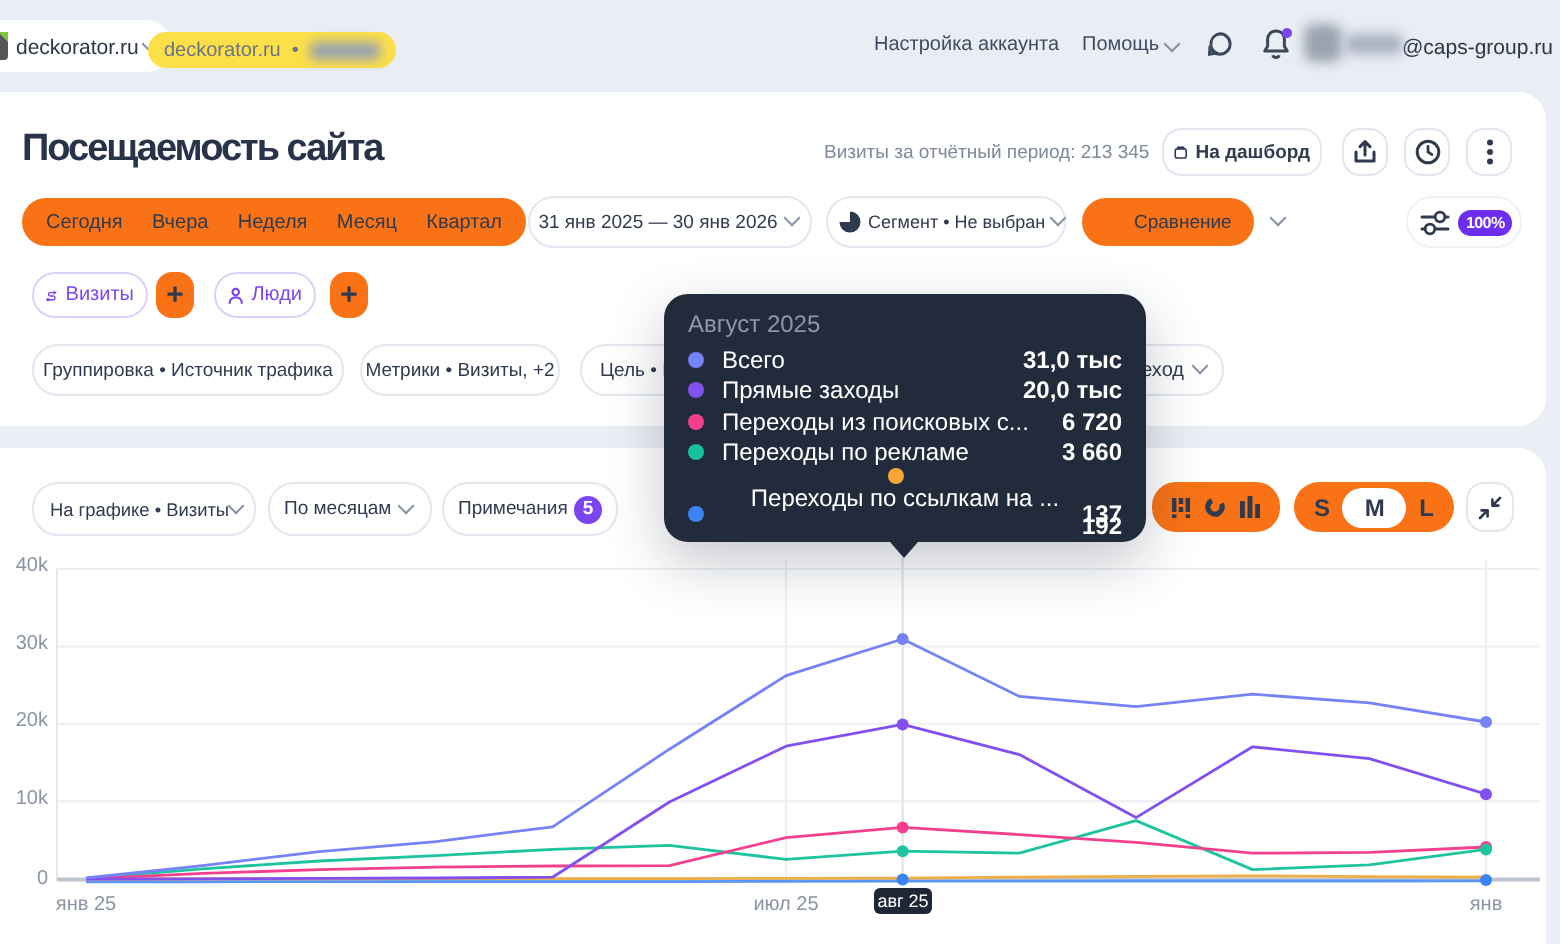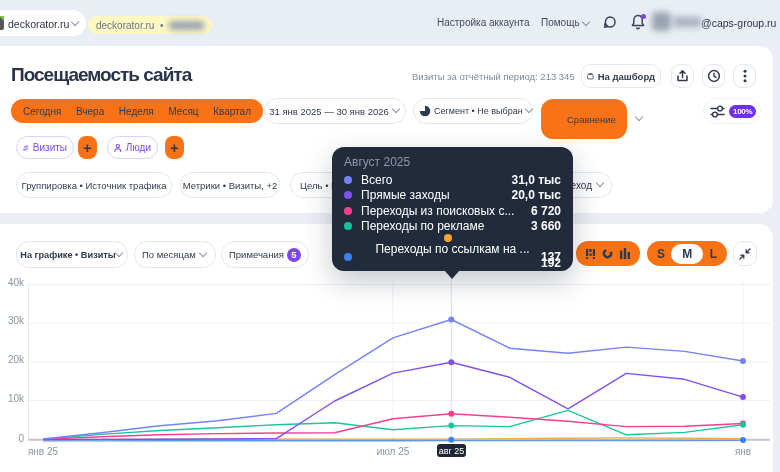--- a/index.html
+++ b/index.html
@@ -21,21 +21,21 @@
 <div class="abs" style="left:0;top:15px;width:5px;height:16px;overflow:hidden;">
   <svg width="16" height="16" viewBox="0 0 16 16" style="margin-left:-11px;">
       <rect x="1" y="1" width="14" height="14" rx="2" fill="#55565a"></rect>
       <path d="M10 1 L15 1 L15 6 Z" fill="#7ec544"></path>
     </svg>
 </div>
 <div class="abs" style="left:8px;top:18px;font-size:10.5px;color:#2c3648;">deckorator.ru</div>
 <div class="abs" style="left:71.5px;top:20px;">
     <div class="chev"></div>
   </div>
-<div class="abs" style="left:88px;top:16px;width:124px;height:18px;background:#fef9c3;border-radius:9px;display:flex;align-items:center;padding:0 8px;font-size:10px;color:#69738a;white-space:nowrap;">deckorator.ru&nbsp;&nbsp;•&nbsp;&nbsp;<span class="blur" style="display:inline-block;width:42px;height:9px;background:#97a1b4;border-radius:2px;"></span></div>
+<div class="abs" style="left:74px;top:16px;width:124px;height:18px;background:#fde047;border-radius:9px;display:flex;align-items:center;padding:0 8px;font-size:10px;color:#69738a;white-space:nowrap;">deckorator.ru&nbsp;&nbsp;•&nbsp;&nbsp;<span class="blur" style="display:inline-block;width:42px;height:9px;background:#97a1b4;border-radius:2px;"></span></div>
 
 <div class="abs" style="left:437px;top:17px;font-size:10px;color:#414c61;">Настройка аккаунта</div>
 <div class="abs" style="left:541px;top:17px;font-size:10px;color:#414c61;">Помощь</div>
 <div class="abs" style="left:583px;top:20px;">
     <div class="chev"></div>
   </div>
 <svg class="abs" style="left:603px;top:15px;" width="14" height="14" viewBox="0 0 16 16">
     <path d="M8 2.2 a5.8 5.8 0 1 1 -5.7 6.9 L2 13.8 l4.1-.6 A5.8 5.8 0 0 1 8 2.2 Z" fill="none" stroke="#3c4759" stroke-width="1.7"></path>
   </svg>
 <svg class="abs" style="left:629px;top:13px;" width="18" height="18" viewBox="0 0 18 18">
@@ -82,21 +82,21 @@
     <span>Неделя</span>
     <span>Месяц</span>
     <span>Квартал</span>
   </div>
 <div class="pill" style="left:264px;top:98px;width:142px;height:26px;padding:0 7px;gap:4px;font-size:9.5px;justify-content:center;">31 янв 2025 — 30 янв 2026<div class="chev"></div></div>
 <div class="pill" style="left:413px;top:98px;width:120px;height:26px;padding:0 5px;gap:3px;font-size:9px;">
   <svg style="flex:none" width="12" height="12" viewBox="0 0 13 13">
       <path d="M6.5 0.8 A5.7 5.7 0 1 1 0.8 6.5 L6.5 6.5 Z" fill="#2f3a4e"></path>
     </svg>
   Сегмент • Не выбран<div class="chev"></div></div>
-<div class="gpill" style="left:541px;top:99px;width:86px;height:40px;border-radius:12px;padding:0 6px;gap:20px;font-size:9.5px;">
+<div class="gpill" style="left:541px;top:99px;width:86px;height:24px;border-radius:12px;padding:0 6px;gap:20px;font-size:9.5px;">
   <svg width="12" height="12" viewBox="0 0 12 12">
       <circle cx="2" cy="9.8" r="1.7" fill="#2f3a4e"></circle>
       <path d="M2.5 9.8 H7.6 C9.9 9.8 9.9 6.1 7.6 6.1 H4.2 C2 6.1 2 2.5 4.2 2.5 H8.6" fill="none" stroke="#2f3a4e" stroke-width="1.5"></path>
       <path d="M7.8 0.4 L11.2 2.5 L7.8 4.6 Z" fill="#2f3a4e"></path>
     </svg>
   Сравнение<div class="chev"></div></div>
 <div class="pill" style="left:703px;top:98px;width:58px;height:26px;padding:0 6px;gap:4px;border-color:#eef1f6;">
   <svg style="flex:none" width="15" height="13" viewBox="0 0 15 13">
       <path d="M1 3.5 h13 M1 9.5 h13" stroke="#2f3a4e" stroke-width="1.5" stroke-linecap="round"></path>
       <circle cx="10" cy="3.5" r="2.4" fill="#fff" stroke="#2f3a4e" stroke-width="1.4"></circle>
@@ -121,21 +121,21 @@
   Люди</div>
 <div class="gpill" style="left:165px;top:136px;width:19px;height:23px;border-radius:8px;justify-content:center;font-size:15px;color:#2f3a4e;font-weight:600;">+</div>
 
 <div class="pill" style="left:16px;top:172px;width:156px;height:26px;justify-content:center;font-size:9.5px;">Группировка • Источник трафика</div>
 <div class="pill" style="left:180px;top:172px;width:100px;height:26px;justify-content:center;font-size:9.5px;">Метрики • Визиты, +2</div>
 <div class="pill" style="left:290px;top:172px;width:120px;height:26px;padding:0 9px;font-size:9.5px;">Цель • Не выбрана</div>
 <div class="pill" style="left:480px;top:172px;width:132px;height:26px;padding:0 6px;justify-content:flex-end;gap:5px;font-size:10px;">еход<div class="chev"></div></div>
 
 <div class="card" style="top:224px;width:773px;height:248px;border-radius:0 14px 0 0;"></div>
 
-<div class="pill" style="left:16px;top:241px;width:112px;height:27px;padding:0 8px;justify-content:center;font-size:9.2px;font-weight:bold;">На графике • Визиты<div class="chev"></div></div>
+<div class="pill" style="left:16px;top:241px;width:112px;height:27px;padding:0 8px;justify-content:flex-start;font-size:9.2px;">На графике • Визиты<div class="chev"></div></div>
 <div class="pill" style="left:134px;top:241px;width:82px;height:27px;padding:0 7px;justify-content:space-between;font-size:9.5px;">По месяцам<div class="chev"></div></div>
 <div class="pill" style="left:221px;top:241px;width:88px;height:27px;padding:0 7px;justify-content:space-between;font-size:9.5px;">Примечания<span style="background:#7b46f0;color:#fff;font-size:9.5px;font-weight:700;border-radius:7px;width:14px;height:14px;display:flex;align-items:center;justify-content:center;">5</span></div>
 
 <div class="gpill" style="left:576px;top:241px;width:64px;height:25px;border-radius:12px;justify-content:space-around;padding:0 6px;">
   <svg width="9" height="10" viewBox="0 0 9 10">
       <rect x="0" y="0" width="2.2" height="7" fill="#2f3a4e"></rect>
       <rect x="3.4" y="0" width="2.2" height="3" fill="#2f3a4e"></rect>
       <rect x="3.4" y="4.5" width="2.2" height="2.5" fill="#2f3a4e"></rect>
       <rect x="6.8" y="0" width="2.2" height="7" fill="#2f3a4e"></rect>
       <rect x="0" y="8.2" width="2.2" height="1.8" fill="#2f3a4e"></rect>

